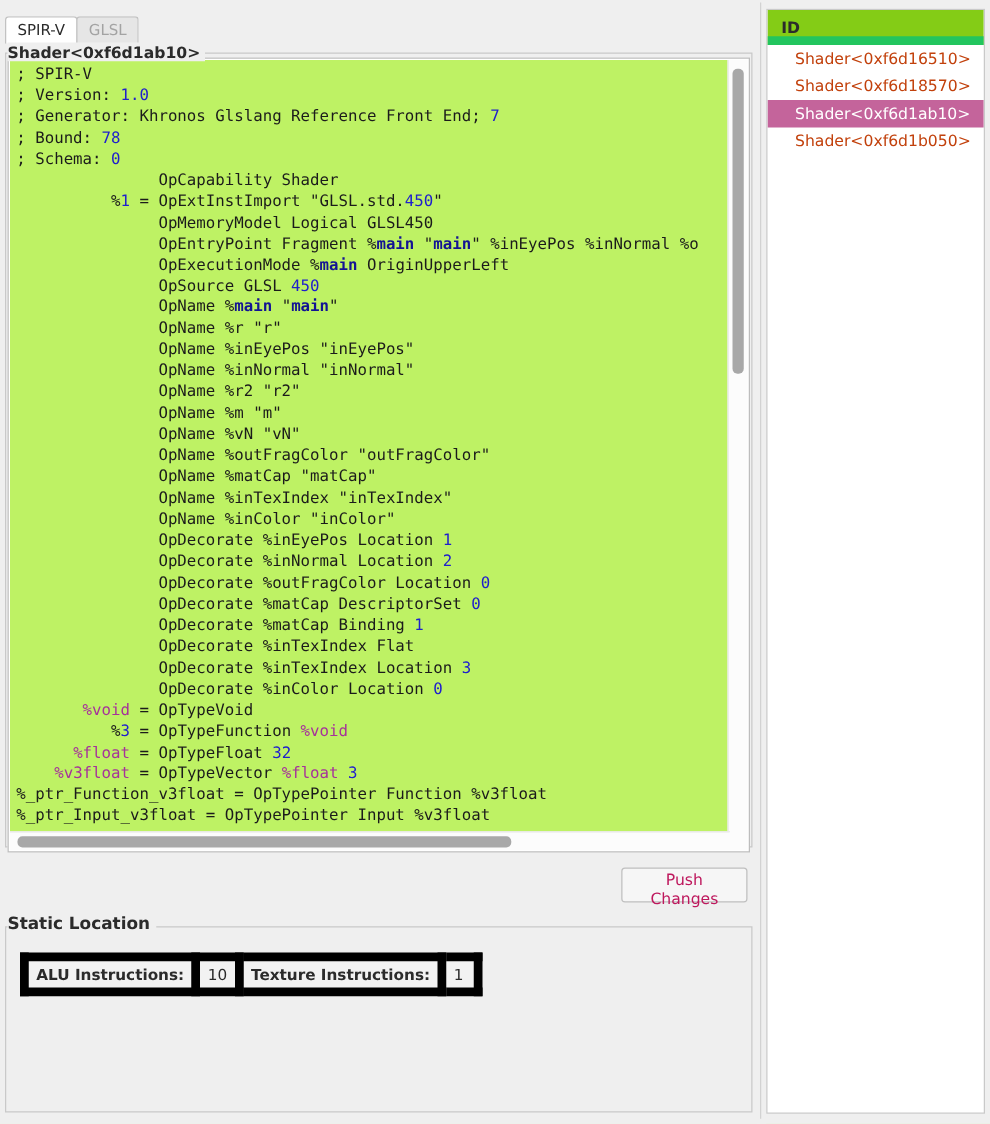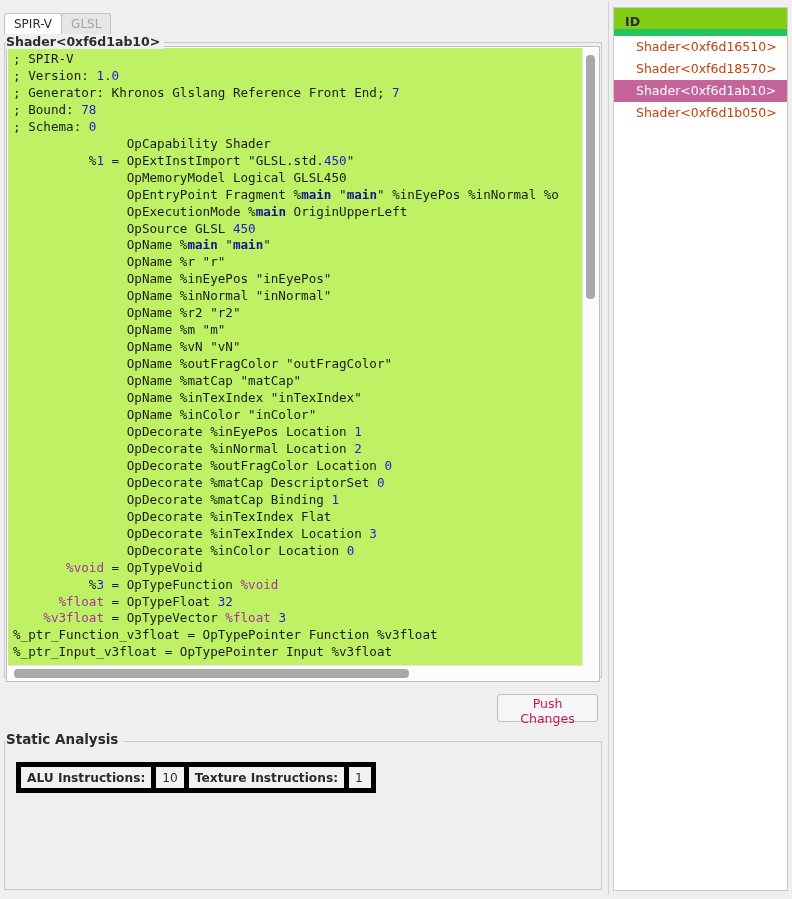--- a/index.html
+++ b/index.html
@@ -149,21 +149,21 @@
     position: absolute; left: 0; top: 10px;
     width: 596px; height: 147px;
     border: 1px solid #c9c9c9;
   }
   #stats-table {
     position: absolute; left: 12px; top: 31px;
     border-collapse: collapse;
     font-size: 12.2px;
   }
   #stats-table td {
-    border: 5px solid #000000;
+    border: 7px solid #000000;
     height: 21px;
     padding: 0 6px;
     background: #f2f2f2;
     color: #2b2b2b;
     white-space: nowrap;
   }
   #stats-table td.lbl { font-weight: bold; text-align: right; }
   #stats-table td.val { text-align: left; min-width: 10px; }
 
   
@@ -235,21 +235,21 @@
       </div>
       <div id="h-scroll">
         <div id="h-thumb"></div>
       </div>
       <div id="scroll-corner"></div>
     </div>
 
     <button id="push-changes">Push Changes</button>
 
     <div id="static-group">
-      <div id="static-group-title">Static Analysis</div>
+      <div id="static-group-title">Static Location</div>
       <div id="static-group-frame"></div>
       <table id="stats-table">
         <tbody>
             <tr>
               <td class="lbl">ALU Instructions:</td>
               <td class="val">10</td>
               <td class="lbl">Texture Instructions:</td>
               <td class="val">1</td>
             </tr>
           </tbody>

